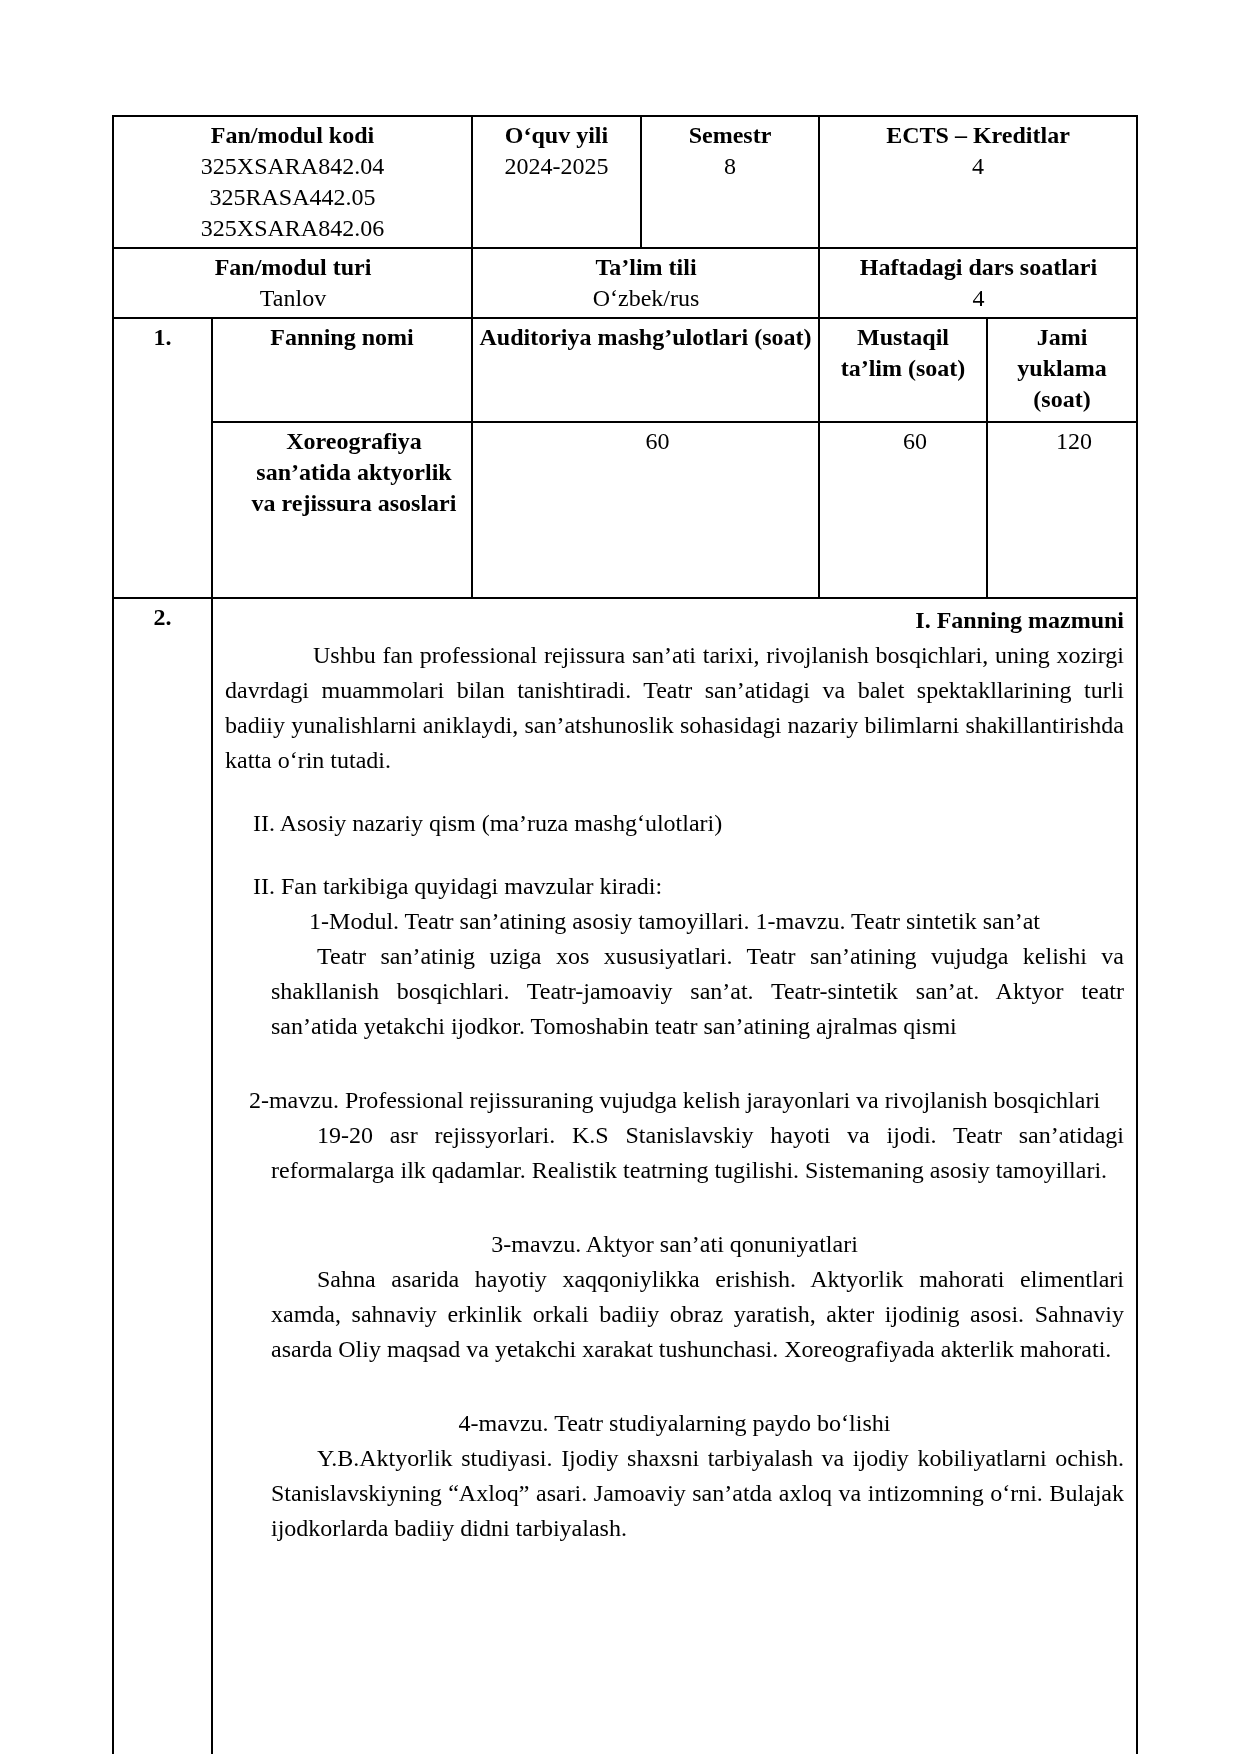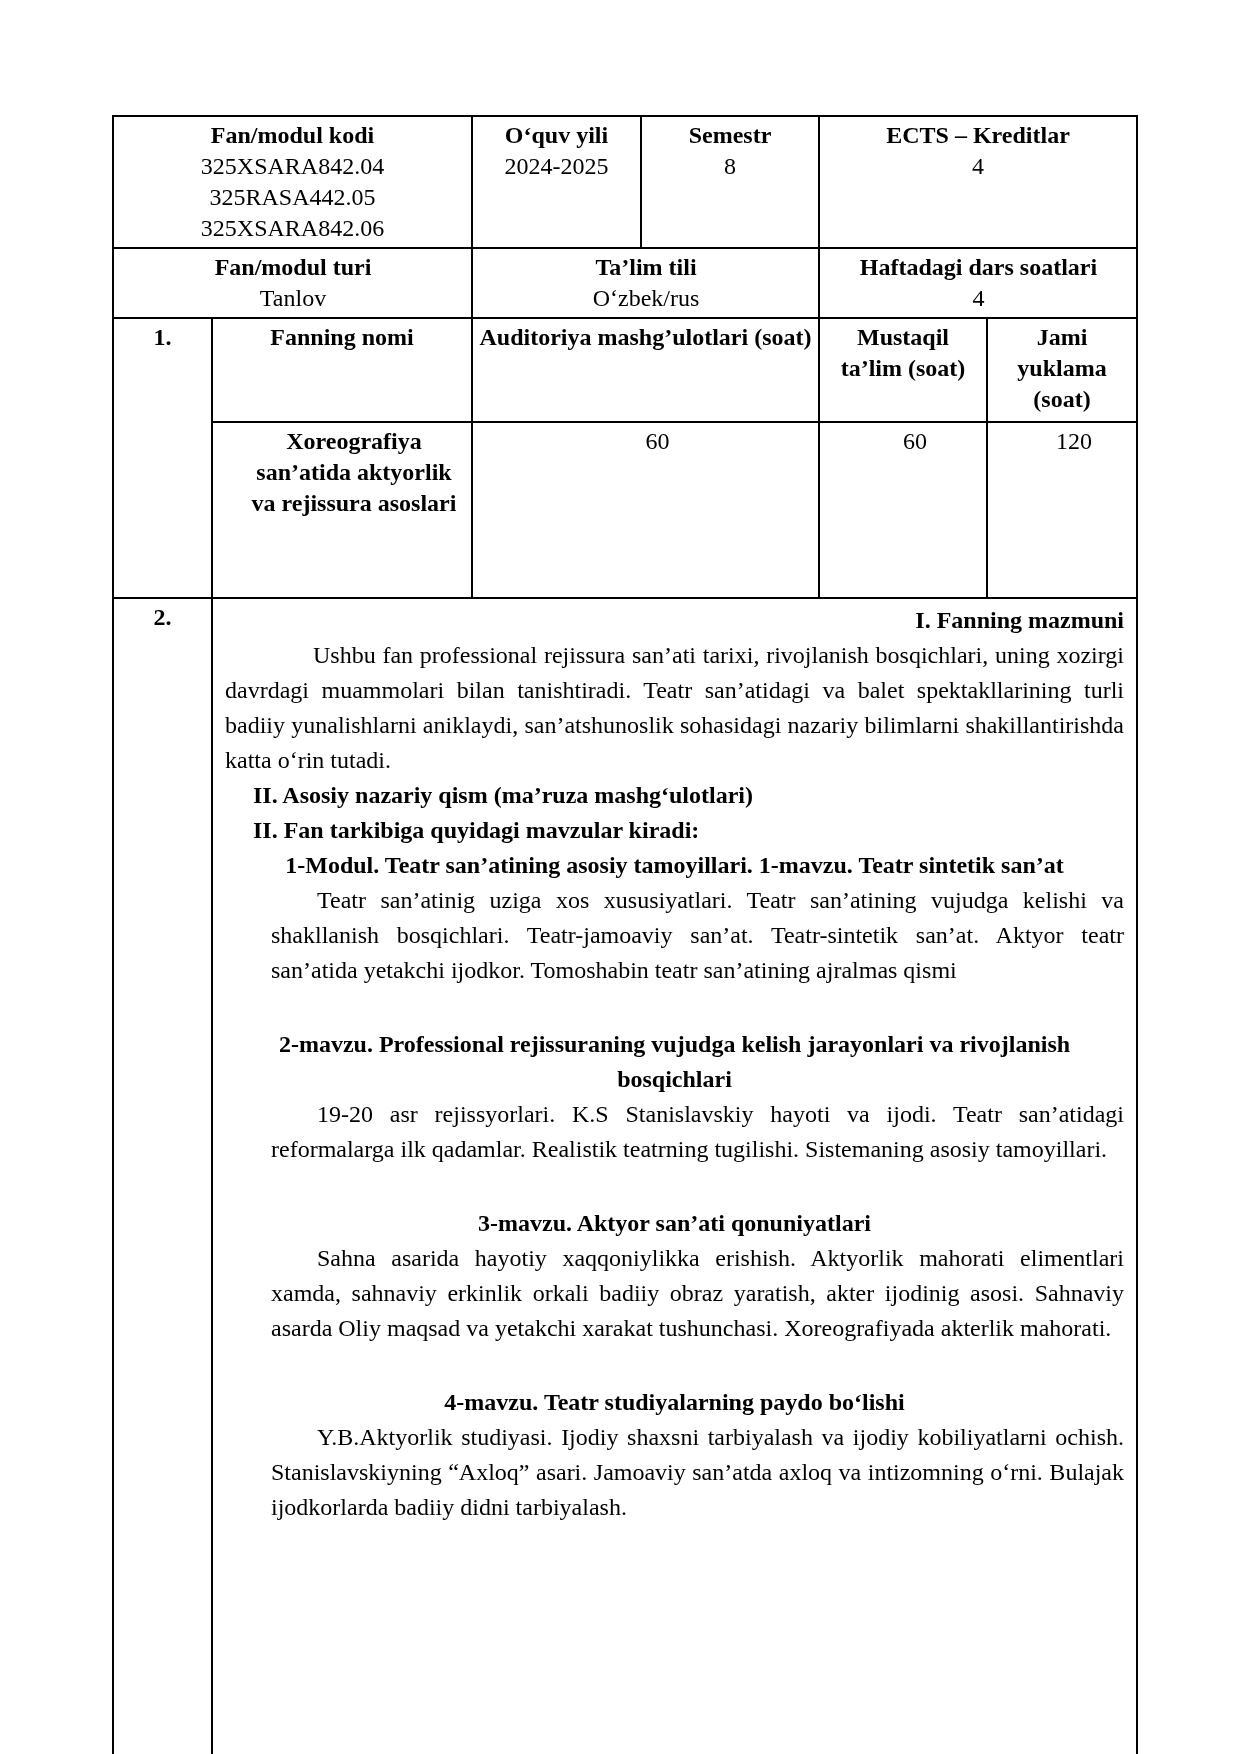--- a/index.html
+++ b/index.html
@@ -31,22 +31,22 @@
   td.content-cell {
     height: 1040px;
     text-align: left;
     line-height: 35px;
     padding: 4px 12px 120px 12px;
   }
   .content-title { font-weight: bold; text-align: right; }
   p.para { margin: 0; text-align: justify; }
   p.intro { text-indent: 88px; }
   p.tpara { text-indent: 46px; margin-left: 46px; }
-  .sub { font-weight: bold; text-align: left; padding-left: 28px; }
-  .topic-h { font-weight: bold; text-align: center; }
+  .sub { font-weight: normal; text-align: left; padding-left: 28px; margin-top: 28px; }
+  .topic-h { font-weight: normal; text-align: center; }
   .gap { margin-top: 39px; }
 </style>
 </head>
 <body>
 
 <div class="page">
   <table class="doc-table">
     <colgroup>
       <col style="width:99px">
         <col style="width:260px">

